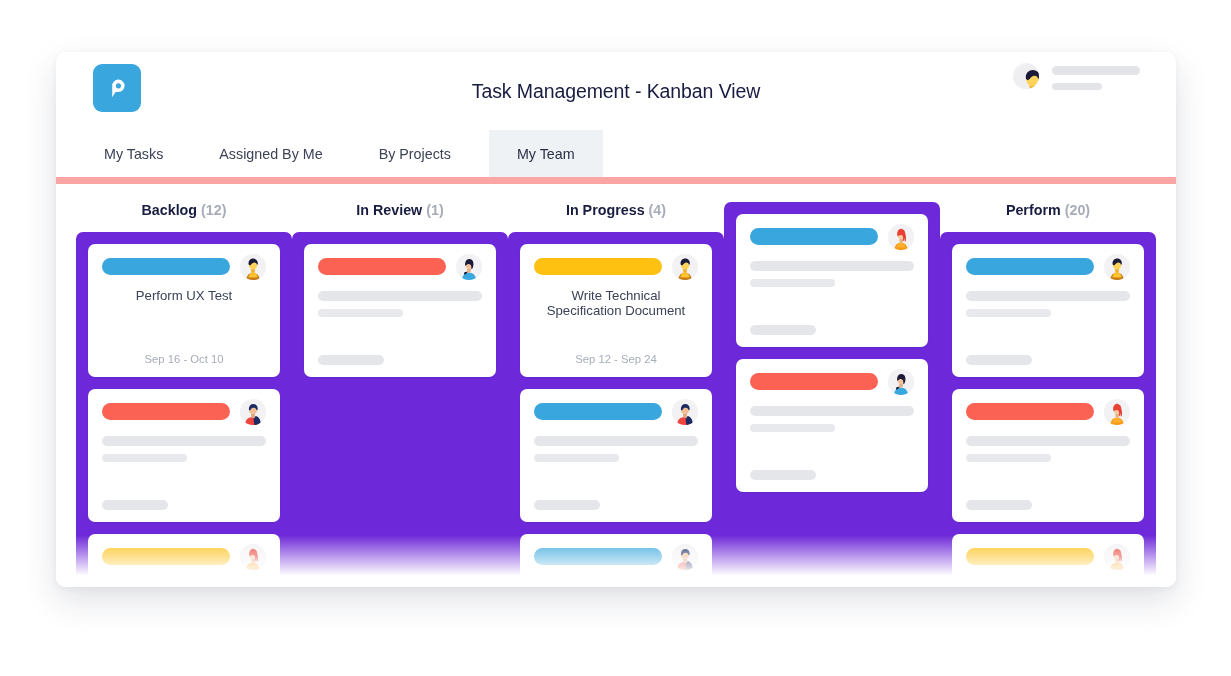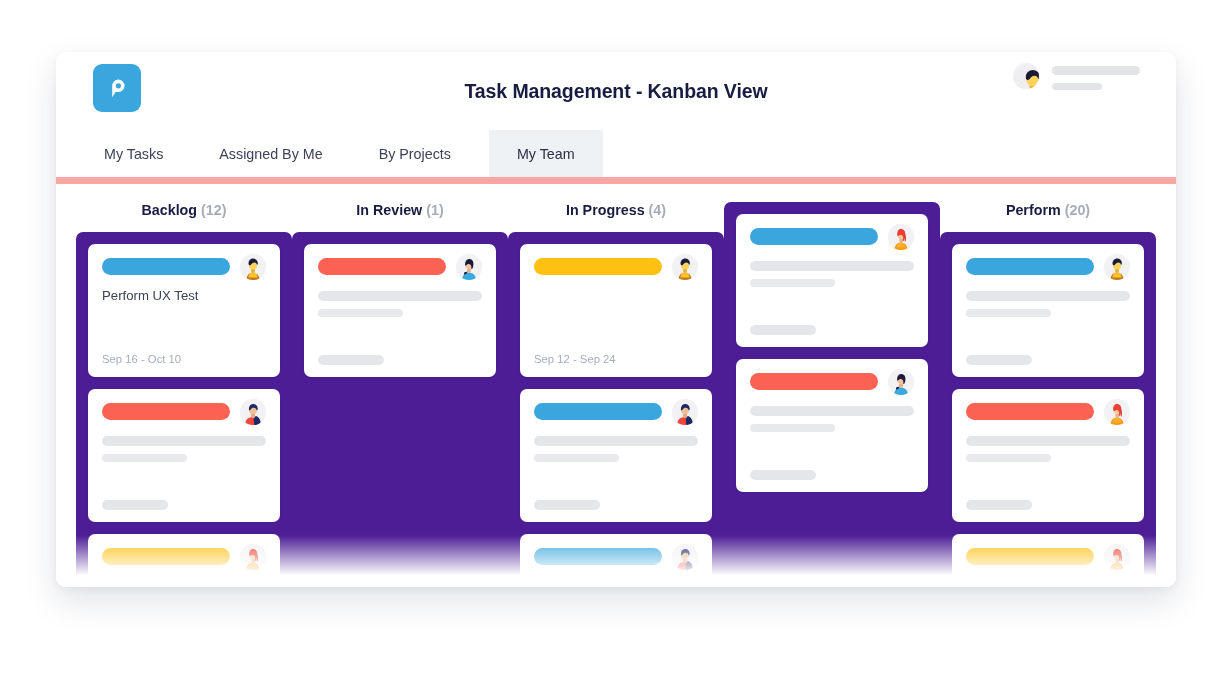--- a/index.html
+++ b/index.html
@@ -45,21 +45,21 @@
     align-items: center;
     justify-content: center;
   }
 
   .page-title {
     position: absolute;
     left: 0;
     right: 0;
     text-align: center;
     font-size: 19.5px;
-    font-weight: bold;
+    font-weight: normal;
     color: #171C40;
     letter-spacing: -0.1px;
   }
 
   .user-area {
     position: absolute;
     right: 36px;
     top: 14px;
     display: flex;
     align-items: center;
@@ -120,27 +120,28 @@
     text-align: center;
     font-size: 14.3px;
     font-weight: bold;
     color: #171C40;
     padding-bottom: 14px;
   }
   .col-count { color: #A7ACB9; font-weight: bold; }
 
   .col-body {
     flex: 1 1 auto;
-    background: #4c1d95;
+    background: #6d28d9;
     border-radius: 7px;
     padding: 12px 12px 0 12px;
     display: flex;
     flex-direction: column;
     gap: 12px;
     overflow: hidden;
+    text-align: center;
   }
 
   .card {
     background: #ffffff;
     border-radius: 7px;
     padding: 14px 14px 12px 14px;
     box-shadow: 0 1px 2px rgba(26,32,60,0.07);
     flex: 0 0 auto;
     min-height: 133px;
     display: flex;
@@ -323,20 +324,21 @@
               <div class="tag yellow"></div>
               <div class="avatar-sm"><svg viewBox="0 0 40 40" width="26" height="26" aria-hidden="true">
                   <circle cx="20" cy="20" r="20" fill="#F2F2F4"></circle>
                   <path d="M20 29c6 0 10 4 10 11H10c0-7 4-11 10-11z" fill="#C57A15"></path>
                   <path d="M20 28c4 0 6.5 3 7 8H13c.5-5 3-8 7-8z" fill="#FDC22D"></path>
                   <rect x="17" y="21" width="6" height="8" rx="3" fill="#F0B030"></rect>
                   <circle cx="20" cy="17.5" r="6.4" fill="#FDD35B"></circle>
                   <path d="M13.2 15.5c-.6-5 3-8.4 7-8.4s7.4 2.8 7.2 7.6c-.1 2-1 2.6-1.6 1.2-.7-1.6-1.6-2.7-3.4-2.8-2.6-.2-3.6 1.2-5.6 3.6-1 1.2-3.3 1.2-3.6-1.2z" fill="#1B1B38"></path>
                 </svg></div>
             </div>
+            <div class="card-title">Write Technical Specification Document</div>
             <div class="card-spacer"></div>
             <div class="card-date">Sep 12 - Sep 24</div>
           </div>
           <div class="card">
             <div class="card-top">
               <div class="tag blue"></div>
               <div class="avatar-sm"><svg viewBox="0 0 40 40" width="26" height="26" aria-hidden="true">
                   <circle cx="20" cy="20" r="20" fill="#F2F2F4"></circle>
                   <path d="M19 28c7 0 11 4 11 12H8c0-8 4-12 11-12z" fill="#F0453C"></path>
                   <path d="M24 26c5 1 8 6 8 14H22l-1-9z" fill="#1B2A63"></path>

